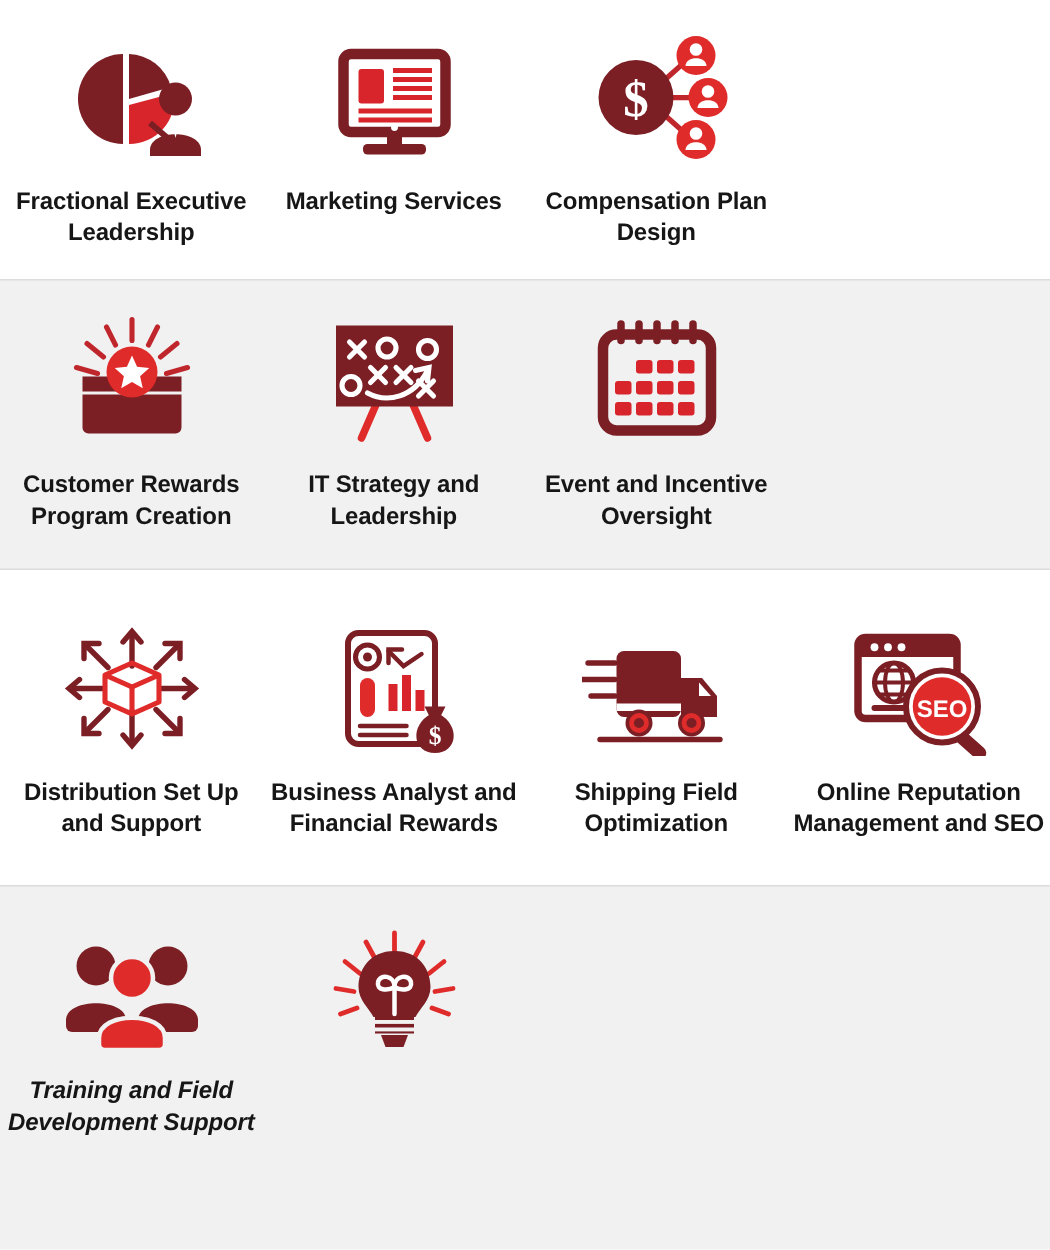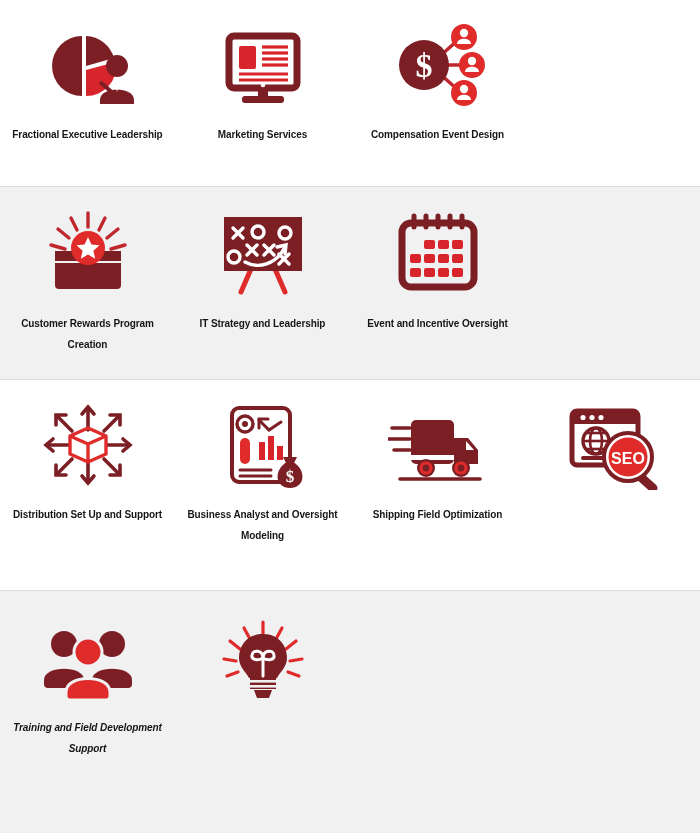--- a/index.html
+++ b/index.html
@@ -28,25 +28,25 @@
   .icon-wrap{
     display:flex;align-items:center;justify-content:center;
     width:100%;
   }
   .r1 .icon-wrap{height:118px;}
   .r2 .icon-wrap{height:122px;}
   .r3 .icon-wrap{height:118px;}
   .r4 .icon-wrap{height:110px;}
   .r1 .icon-wrap{padding-top:6px;}
   .r2 .icon-wrap{padding-top:4px;}
-  .r3 .icon-wrap{padding-top:6px;}
+  .r3 .icon-wrap{padding-top:20px;}
   .r4 .icon-wrap{padding-top:16px;}
 
   .label{
-    font-size:10px;
+    font-size:16px;
     font-weight:bold;
     color:#161616;
     text-align:center;
     line-height:21px;
     width:168px;
     letter-spacing:-0.1px;
   }
   svg{display:block;}
 </style>
 </head>
@@ -113,21 +113,21 @@
             <circle cx="84" cy="41" r="4.2" fill="#ffffff"></circle>
             <path d="M77 52 C77 45 91 45 91 52 Z" fill="#ffffff"></path>
           </g>
           <g>
             <circle cx="76" cy="73" r="13" fill="#e02b2b"></circle>
             <circle cx="76" cy="69" r="4.2" fill="#ffffff"></circle>
             <path d="M69 80 C69 73 83 73 83 80 Z" fill="#ffffff"></path>
           </g>
         </svg>
       </div>
-      <div class="label">Compensation Event Design</div>
+      <div class="label">Compensation Plan Design</div>
     </div>
 
   </div>
 
   <div class="row gray r2">
 
     <div class="cell">
       <div class="icon-wrap">
         <svg width="100" height="90" viewBox="0 0 100 90">
           <g stroke="#c0272d" stroke-width="3.4" stroke-linecap="round">
@@ -259,21 +259,21 @@
           </g>
           <g stroke="#7b1f25" stroke-width="3" fill="none" stroke-linecap="round">
             <path d="M46 20 L56 30 L68 22"></path>
             <path d="M46 28 L46 19 L55 19"></path>
           </g>
           <path d="M70 57 L84 57 L80 65 L74 65 Z" fill="#7b1f25"></path>
           <path d="M74 62 C60 70 62 88 77 88 C92 88 94 70 80 62 Z" fill="#7b1f25"></path>
           <text x="77" y="82" font-family="'Liberation Serif',serif" font-size="17" font-weight="bold" fill="#ffffff" text-anchor="middle">$</text>
         </svg>
       </div>
-      <div class="label">Business Analyst and Oversight Modeling</div>
+      <div class="label">Business Analyst and Financial Rewards</div>
     </div>
 
     <div class="cell">
       <div class="icon-wrap">
         <svg width="100" height="90" viewBox="0 0 100 90">
           <g stroke="#7b1f25" stroke-width="3.6" stroke-linecap="round">
             <line x1="4" y1="28" x2="22" y2="28"></line>
             <line x1="0" y1="39" x2="22" y2="39"></line>
             <line x1="6" y1="50" x2="22" y2="50"></line>
           </g>
@@ -310,20 +310,21 @@
           </g>
           <g stroke="#7b1f25" stroke-width="4" stroke-linecap="round">
             <line x1="20" y1="58" x2="46" y2="58"></line>
           </g>
           <line x1="72" y1="72" x2="90" y2="88" stroke="#7b1f25" stroke-width="9" stroke-linecap="round"></line>
           <circle cx="65" cy="57" r="24" fill="#ffffff" stroke="#7b1f25" stroke-width="4"></circle>
           <circle cx="65" cy="57" r="19.5" fill="#e02b2b"></circle>
           <text x="65" y="64" font-family="'Liberation Sans',sans-serif" font-size="16" font-weight="bold" fill="#ffffff" text-anchor="middle">SEO</text>
         </svg>
       </div>
+      <div class="label">Online Reputation Management and SEO</div>
     </div>
 
   </div>
 
   <div class="row gray r4">
 
     <div class="cell">
       <div class="icon-wrap">
         <svg width="100" height="80" viewBox="0 0 100 80">
           <circle cx="26" cy="22" r="13" fill="#7b1f25"></circle>

